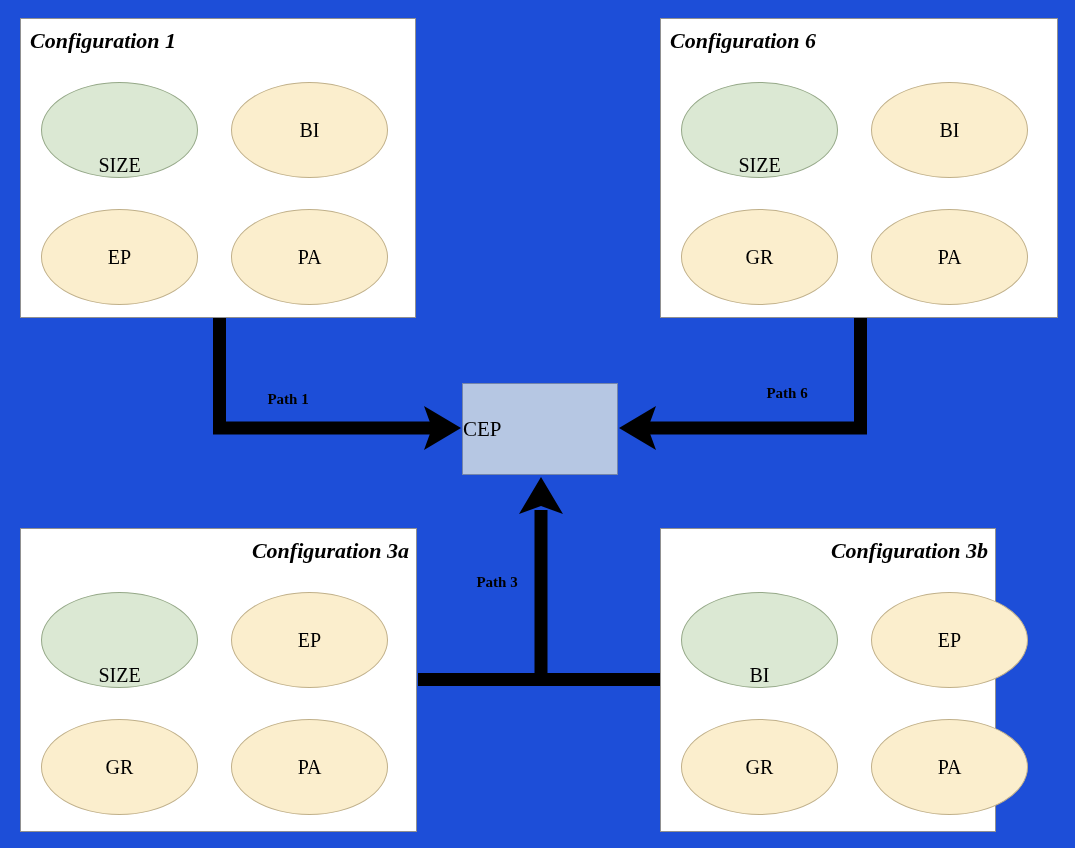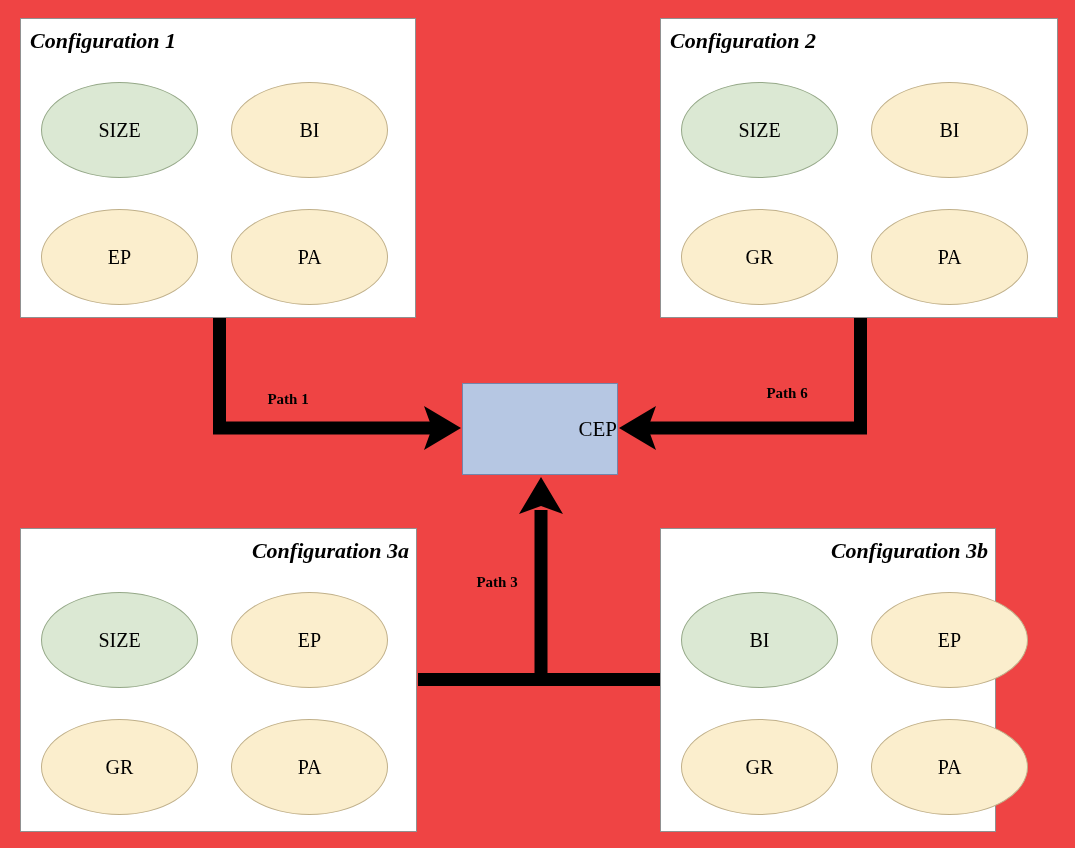--- a/index.html
+++ b/index.html
@@ -1,21 +1,21 @@
 <!DOCTYPE html>
 <html style="--box-border: #909090; --green-fill: #dbe8d3; --green-stroke: #95a888; --yellow-fill: #fbeecd; --yellow-stroke: #c0b08a; --blue-fill: #b6c7e3; --blue-stroke: #7385ab; --arrow-color: #000000; --text-color: #000000;"><head>
 <meta charset="utf-8">
 <style>
   * { box-sizing: border-box; margin: 0; padding: 0; }
   html, body { background: #ffffff; }
   #canvas {
     position: relative;
     width: 1075px;
     height: 848px;
-    background: #ef4444;
+    background: #1d4ed8;
     font-family: "Liberation Serif", serif;
     color: var(--text-color, #000);
     overflow: hidden;
   }
   .config-box {
     position: absolute;
     background: #ffffff;
     border: 1px solid var(--box-border, #909090);
   }
   #box1 { left: 20px;  top: 18px;  width: 396px; height: 300px; }
@@ -36,35 +36,35 @@
     position: absolute;
     width: 157px;
     height: 96px;
     border-radius: 50%;
     border: 1px solid;
     display: flex;
     align-items: center;
     justify-content: center;
     font-size: 20px;
   }
-  .node.green  { background: var(--green-fill, #dbe8d3);  border-color: var(--green-stroke, #95a888); }
+  .node.green  { background: var(--green-fill, #dbe8d3);  border-color: var(--green-stroke, #95a888); align-items: flex-end; }
   .node.yellow { background: var(--yellow-fill, #fbeecd); border-color: var(--yellow-stroke, #c0b08a); }
   .pos-tl { left: 20px;  top: 63px; }
   .pos-tr { left: 210px; top: 63px; }
   .pos-bl { left: 20px;  top: 190px; }
   .pos-br { left: 210px; top: 190px; }
   #cep {
     position: absolute;
     left: 462px; top: 383px;
     width: 156px; height: 92px;
     background: var(--blue-fill, #b6c7e3);
     border: 1px solid var(--blue-stroke, #7385ab);
     display: flex;
     align-items: center;
-    justify-content: flex-end;
+    justify-content: flex-start;
     font-size: 21px;
   }
   .path-label {
     position: absolute;
     width: 90px;
     text-align: center;
     font-size: 15px;
     font-weight: bold;
     white-space: nowrap;
   }
@@ -100,21 +100,21 @@
     </div>
     <div class="node pos-bl yellow">
       <span>EP</span>
     </div>
     <div class="node pos-br yellow">
       <span>PA</span>
     </div>
   </div>
 
   <div id="box2" class="config-box">
-    <div class="box-title title-left">Configuration 2</div>
+    <div class="box-title title-left">Configuration 6</div>
     <div class="node pos-tl green">
       <span>SIZE</span>
     </div>
     <div class="node pos-tr yellow">
       <span>BI</span>
     </div>
     <div class="node pos-bl yellow">
       <span>GR</span>
     </div>
     <div class="node pos-br yellow">

